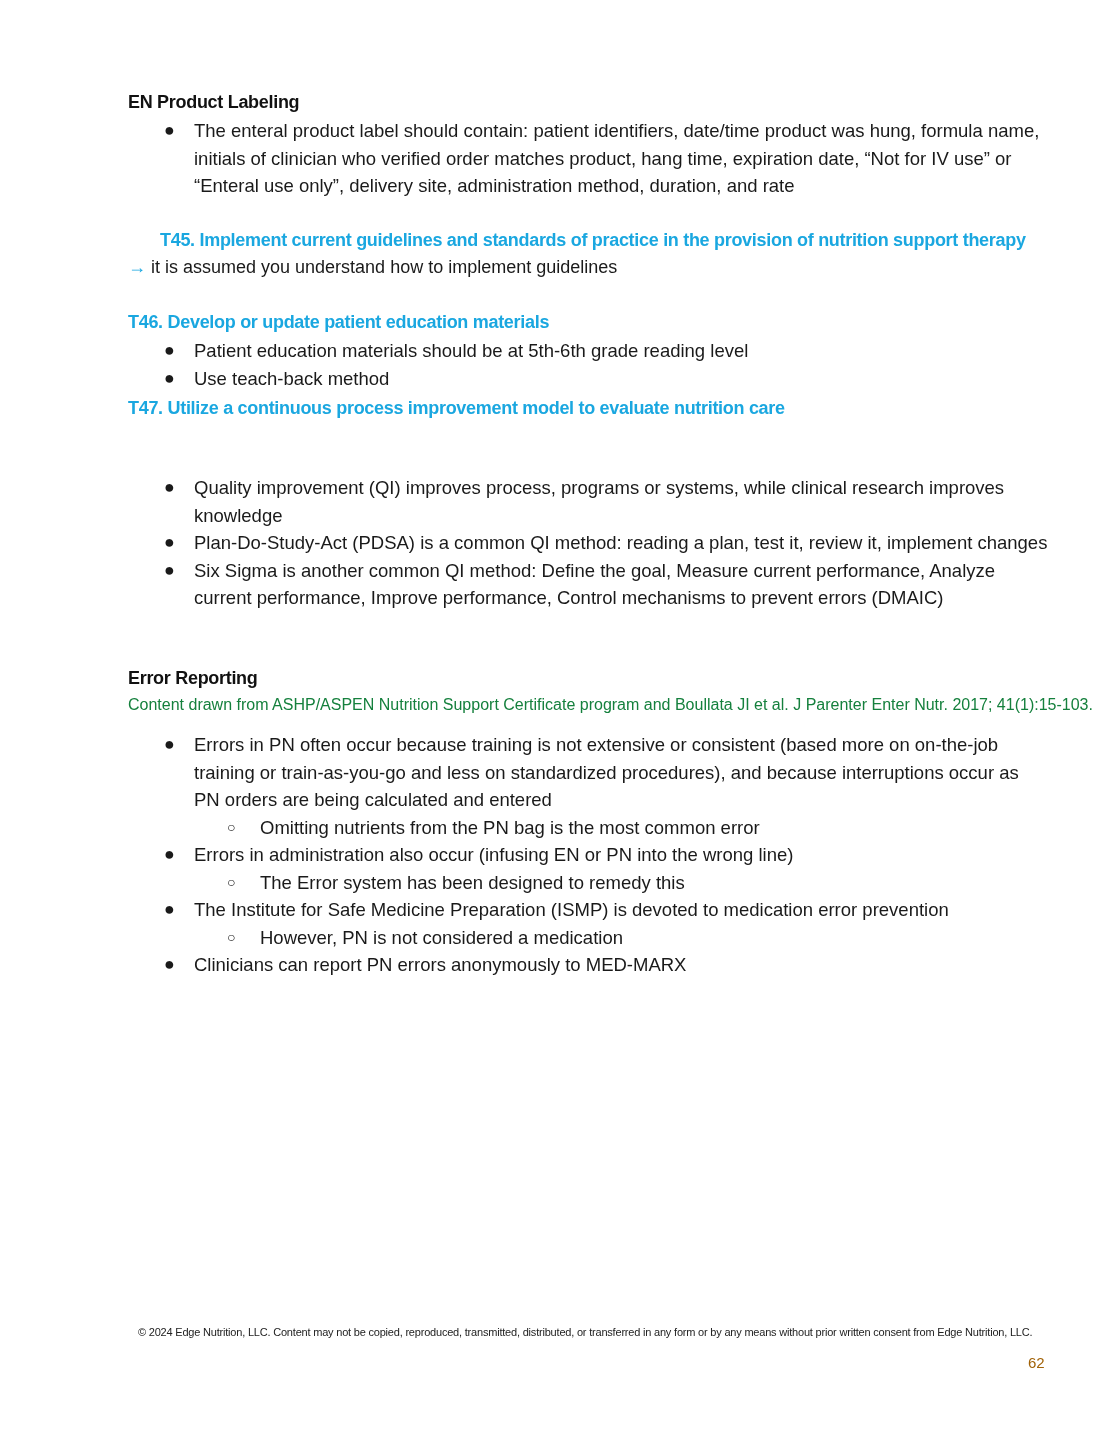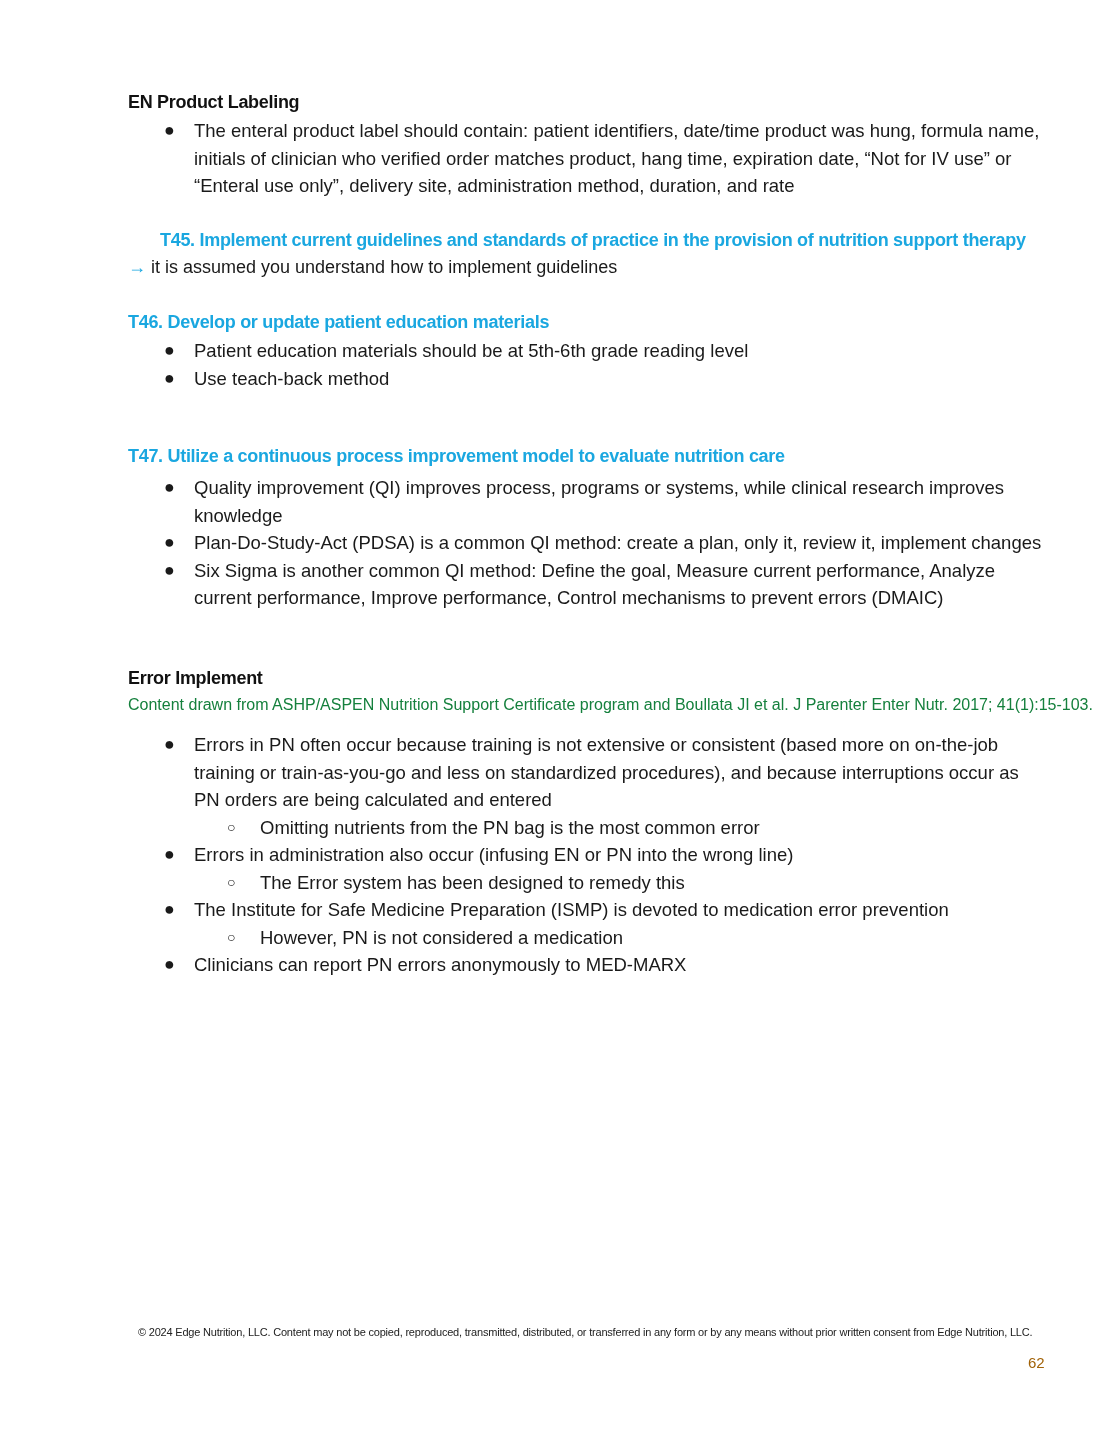--- a/index.html
+++ b/index.html
@@ -31,28 +31,28 @@
 
   <div class="h-blue" style="top:230px;margin-left:32px;">T45. Implement current guidelines and standards of practice in the provision of nutrition support therapy</div>
   <div class="plain" style="top:257px;"><span class="arrow">→</span><span> it is assumed you understand how to implement guidelines</span></div>
 
   <div class="h-blue" style="top:312px;">T46. Develop or update patient education materials</div>
   <ul style="top:337px;">
     <li><span class="bullet">●</span><span>Patient education materials should be at 5th-6th grade reading level</span></li>
     <li><span class="bullet">●</span><span>Use teach-back method</span></li>
   </ul>
 
-  <div class="h-blue" style="top:446px;">T47. Utilize a continuous process improvement model to evaluate nutrition care</div>
+  <div class="h-blue" style="top:398px;">T47. Utilize a continuous process improvement model to evaluate nutrition care</div>
   <ul style="top:474px;">
     <li><span class="bullet">●</span><span>Quality improvement (QI) improves process, programs or systems, while clinical research improves knowledge</span></li>
-    <li><span class="bullet">●</span><span>Plan-Do-Study-Act (PDSA) is a common QI method: create a plan, only it, review it, implement changes</span></li>
+    <li><span class="bullet">●</span><span>Plan-Do-Study-Act (PDSA) is a common QI method: reading a plan, test it, review it, implement changes</span></li>
     <li><span class="bullet">●</span><span>Six Sigma is another common QI method: Define the goal, Measure current performance, Analyze current performance, Improve performance, Control mechanisms to prevent errors (DMAIC)</span></li>
   </ul>
 
-  <div class="h-black" style="top:668px;">Error Implement</div>
+  <div class="h-black" style="top:668px;">Error Reporting</div>
   <div class="source">Content drawn from ASHP/ASPEN Nutrition Support Certificate program and Boullata JI et al. J Parenter Enter Nutr. 2017; 41(1):15-103.</div>
   <ul style="top:731px;">
     <li><span class="bullet">●</span><span>Errors in PN often occur because training is not extensive or consistent (based more on on-the-job training or train-as-you-go and less on standardized procedures), and because interruptions occur as PN orders are being calculated and entered</span></li>
     <li class="sub"><span class="bullet">○</span><span>Omitting nutrients from the PN bag is the most common error</span></li>
     <li><span class="bullet">●</span><span>Errors in administration also occur (infusing EN or PN into the wrong line)</span></li>
     <li class="sub"><span class="bullet">○</span><span>The Error system has been designed to remedy this</span></li>
     <li><span class="bullet">●</span><span>The Institute for Safe Medicine Preparation (ISMP) is devoted to medication error prevention</span></li>
     <li class="sub"><span class="bullet">○</span><span>However, PN is not considered a medication</span></li>
     <li><span class="bullet">●</span><span>Clinicians can report PN errors anonymously to MED-MARX</span></li>
   </ul>

